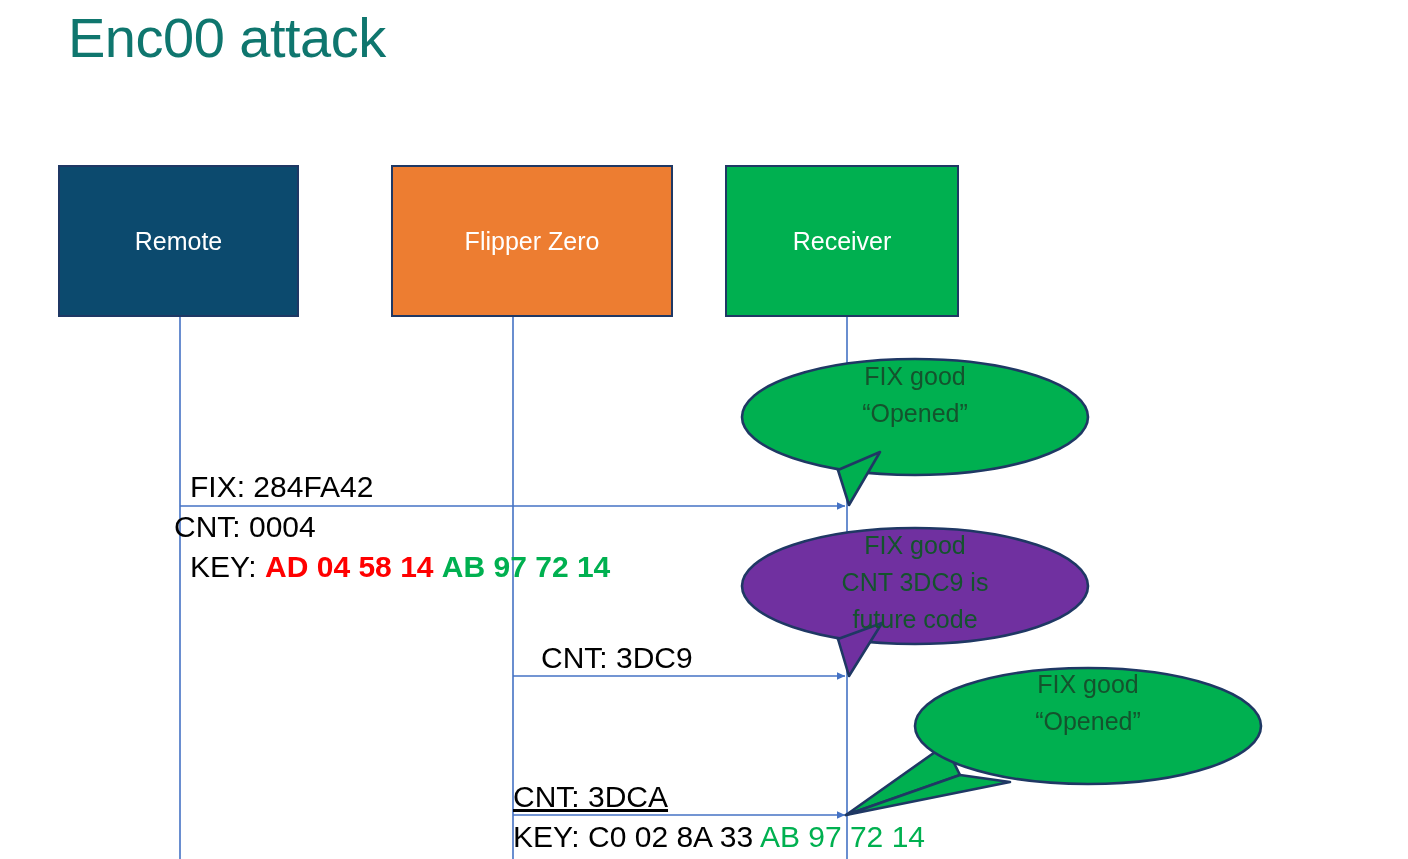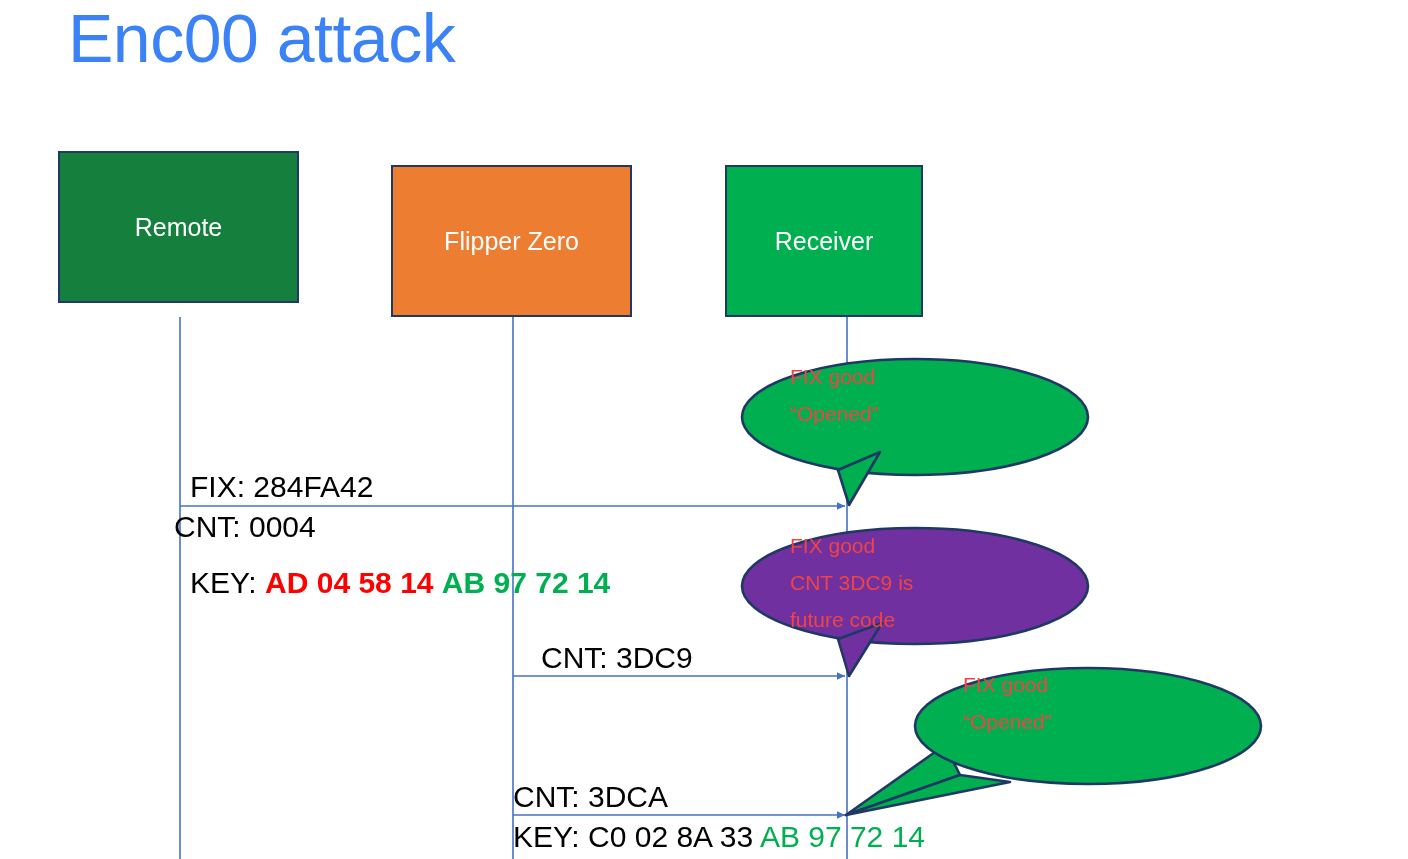--- a/index.html
+++ b/index.html
@@ -8,59 +8,59 @@
     background:#ffffff;
     font-family:"Liberation Sans",sans-serif;
     overflow:hidden;
     position:relative;
   }
   #stage{position:absolute;left:0;top:0;width:1408px;height:859px;}
 
   
   .title{
     position:absolute;left:68px;top:2px;
-    font-size:68px;line-height:72px;
-    color:#3b82f6;letter-spacing:-0.5px;
+    font-size:56px;line-height:72px;
+    color:#0f766e;letter-spacing:-0.5px;
     white-space:nowrap;
   }
 
   
   svg#canvas{position:absolute;left:0;top:0;width:1408px;height:859px;}
 
   
   .actor{
     position:absolute;
     border:2px solid #1F3864;
     box-sizing:border-box;
     display:flex;align-items:center;justify-content:center;
     color:#ffffff;font-size:25px;
   }
-  .actor-remote{left:58px;top:151px;width:241px;height:152px;background:#15803d;}
-  .actor-flipper{left:391px;top:165px;width:241px;height:152px;background:#ED7D31;}
-  .actor-receiver{left:725px;top:165px;width:198px;height:152px;background:#00B050;}
+  .actor-remote{left:58px;top:165px;width:241px;height:152px;background:#0c4a6e;}
+  .actor-flipper{left:391px;top:165px;width:282px;height:152px;background:#ED7D31;}
+  .actor-receiver{left:725px;top:165px;width:234px;height:152px;background:#00B050;}
 
   
   .msg{position:absolute;font-size:30px;color:#000000;white-space:nowrap;line-height:37px;}
   .m1a{left:190px;top:468px;}
   .m1b{left:174px;top:508px;}
-  .m1c{left:190px;top:564px;}
+  .m1c{left:190px;top:548px;}
   .m2a{left:513px;top:639px;margin-left:28px;}
   .m2b{left:513px;top:678px;}
-  .m3a{left:513px;top:778px;}
+  .m3a{left:513px;top:778px;text-decoration:underline;}
   .m3b{left:513px;top:818px;text-align:center;}
 
   .hex-red{color:#FF0000;font-weight:bold;}
   .hex-green{color:#00B050;font-weight:bold;}
   .hex-green-plain{color:#00B050;}
 
   
   .bubble-text{
     position:absolute;
-    color:#ef4444;font-size:21px;line-height:37px;
-    text-align:left;white-space:nowrap;
+    color:#14532d;font-size:25px;line-height:37px;
+    text-align:center;white-space:nowrap;
   }
   .bt1{left:790px;top:358px;width:250px;}
   .bt2{left:790px;top:527px;width:250px;}
   .bt3{left:963px;top:666px;width:250px;}
 </style>
 </head>
 <body>
 
 <div id="stage">
 

